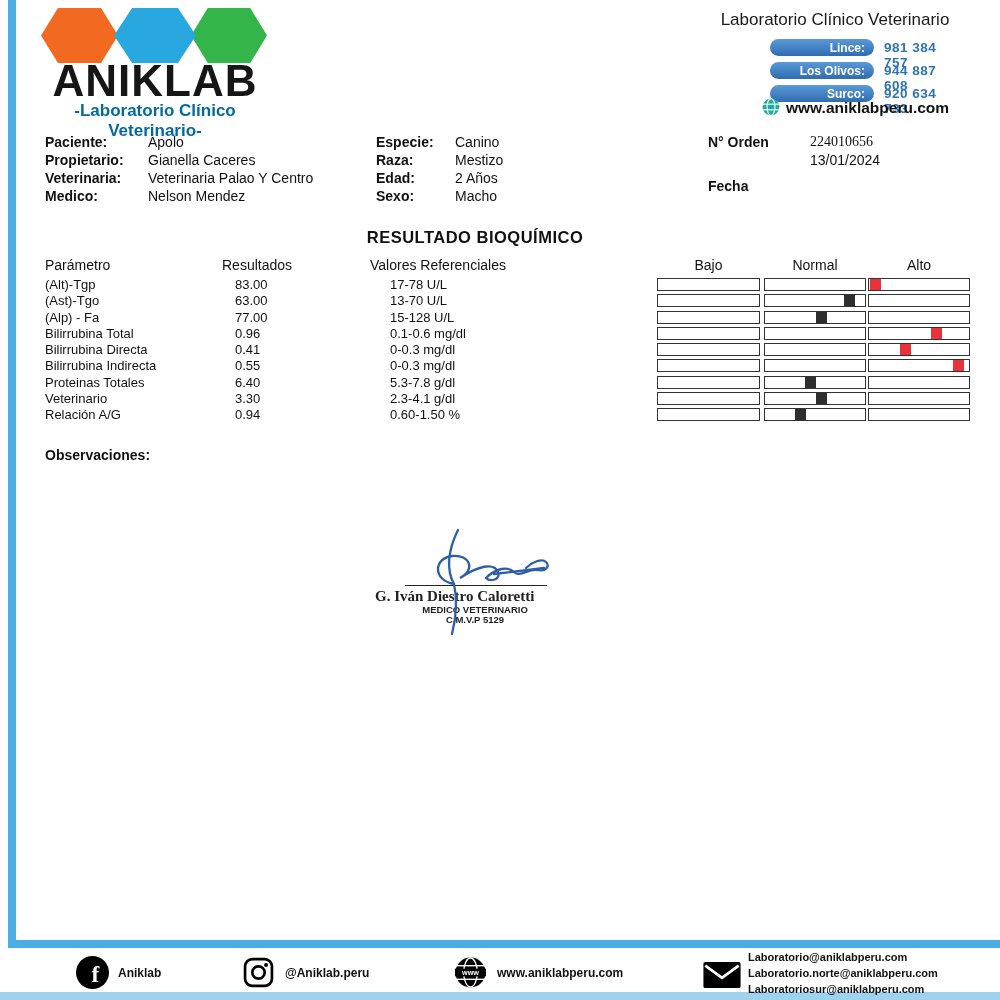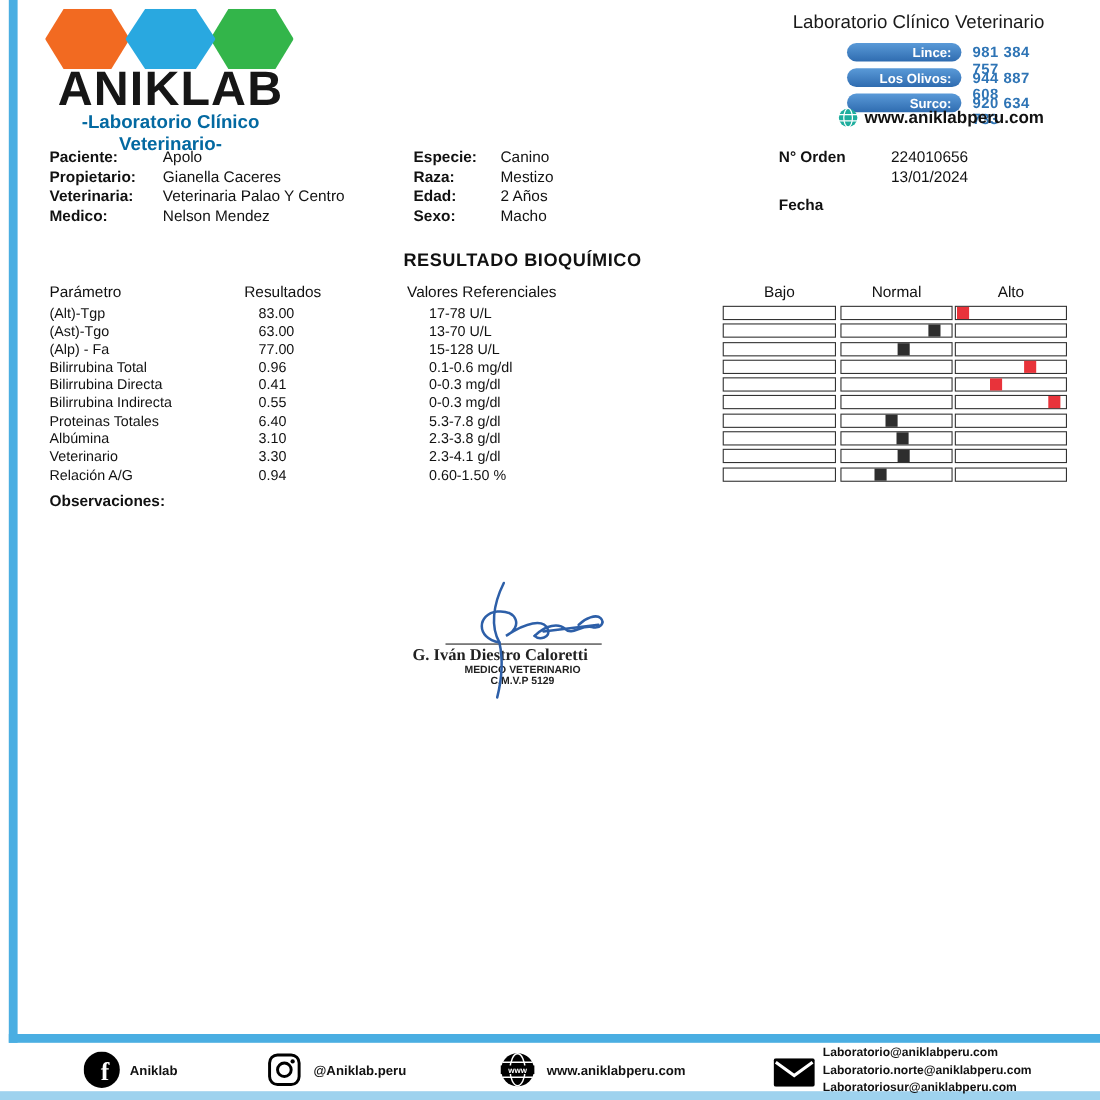--- a/index.html
+++ b/index.html
@@ -127,21 +127,21 @@
   <div class="pt" style="left:376px;top:134px;"><b>Especie:</b></div>
   <div class="pt" style="left:455px;top:134px;">Canino</div>
   <div class="pt" style="left:376px;top:152px;"><b>Raza:</b></div>
   <div class="pt" style="left:455px;top:152px;">Mestizo</div>
   <div class="pt" style="left:376px;top:170px;"><b>Edad:</b></div>
   <div class="pt" style="left:455px;top:170px;">2 Años</div>
   <div class="pt" style="left:376px;top:188px;"><b>Sexo:</b></div>
   <div class="pt" style="left:455px;top:188px;">Macho</div>
 
   <div class="pt" style="left:708px;top:134px;"><b>N° Orden</b></div>
-  <div class="pt" style="left:810px;top:134px;">224010656</div>
+  <div class="pt" style="left:810px;top:134px;font-family:Liberation Serif, serif;">224010656</div>
   <div class="pt" style="left:708px;top:152px;margin-top:26px;"><b>Fecha</b></div>
   <div class="pt" style="left:810px;top:152px;">13/01/2024</div>
 
   <div class="report-title">RESULTADO BIOQUÍMICO</div>
 
   <div class="th" style="left:45px;">Parámetro</div>
   <div class="th" style="left:222px;">Resultados</div>
   <div class="th" style="left:370px;">Valores Referenciales</div>
   <div class="th c" style="left:657px;width:103px;">Bajo</div>
   <div class="th c" style="left:764px;width:102px;">Normal</div>
@@ -218,30 +218,20 @@
       <div class="cell param">Proteinas Totales</div>
       <div class="cell result">6.40</div>
       <div class="cell ref">5.3-7.8 g/dl</div>
       <div class="bar bajo"></div>
       <div class="bar normal">
           <div class="marker dark" style="left: 40%;"></div>
         </div>
       <div class="bar alto"></div>
     </div>
 
-    <div class="t-row">
-      <div class="cell param">Albúmina</div>
-      <div class="cell result">3.10</div>
-      <div class="cell ref">2.3-3.8 g/dl</div>
-      <div class="bar bajo"></div>
-      <div class="bar normal">
-          <div class="marker dark" style="left: 50%;"></div>
-        </div>
-      <div class="bar alto"></div>
-    </div>
 
     <div class="t-row">
       <div class="cell param">Veterinario</div>
       <div class="cell result">3.30</div>
       <div class="cell ref">2.3-4.1 g/dl</div>
       <div class="bar bajo"></div>
       <div class="bar normal">
           <div class="marker dark" style="left: 51%;"></div>
         </div>
       <div class="bar alto"></div>

